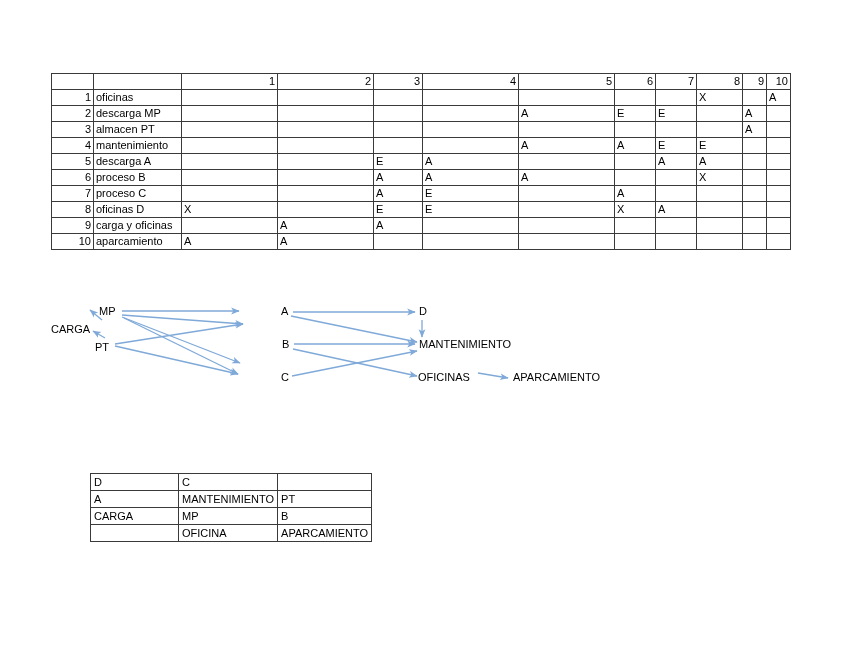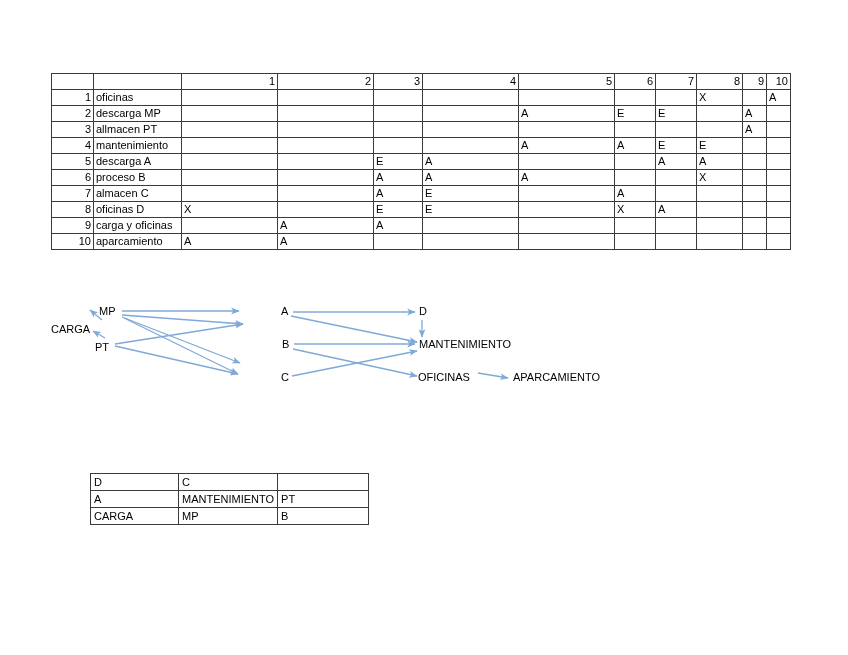--- a/index.html
+++ b/index.html
@@ -128,21 +128,21 @@
         <td class="cell w4"></td>
         <td class="cell w5">A</td>
         <td class="cell w6">E</td>
         <td class="cell w7">E</td>
         <td class="cell w8"></td>
         <td class="cell w9">A</td>
         <td class="cell w10"></td>
       </tr>
       <tr>
         <td class="idx col-corner">3</td>
-        <td class="nm col-name">allmacen PT</td>
+        <td class="nm col-name">almacen PT</td>
         <td class="cell w1"></td>
         <td class="cell w2"></td>
         <td class="cell w3"></td>
         <td class="cell w4"></td>
         <td class="cell w5"></td>
         <td class="cell w6"></td>
         <td class="cell w7"></td>
         <td class="cell w8"></td>
         <td class="cell w9">A</td>
         <td class="cell w10"></td>
@@ -184,21 +184,21 @@
         <td class="cell w4">A</td>
         <td class="cell w5">A</td>
         <td class="cell w6"></td>
         <td class="cell w7"></td>
         <td class="cell w8">X</td>
         <td class="cell w9"></td>
         <td class="cell w10"></td>
       </tr>
       <tr>
         <td class="idx col-corner">7</td>
-        <td class="nm col-name">almacen C</td>
+        <td class="nm col-name">proceso C</td>
         <td class="cell w1"></td>
         <td class="cell w2"></td>
         <td class="cell w3">A</td>
         <td class="cell w4">E</td>
         <td class="cell w5"></td>
         <td class="cell w6">A</td>
         <td class="cell w7"></td>
         <td class="cell w8"></td>
         <td class="cell w9"></td>
         <td class="cell w10"></td>
@@ -303,14 +303,19 @@
       <tr>
         <td class="sc1">A</td>
         <td class="sc2">MANTENIMIENTO</td>
         <td class="sc3">PT</td>
       </tr>
       <tr>
         <td class="sc1">CARGA</td>
         <td class="sc2">MP</td>
         <td class="sc3">B</td>
       </tr>
+      <tr>
+        <td class="sc1"></td>
+        <td class="sc2">OFICINA</td>
+        <td class="sc3">APARCAMIENTO</td>
+      </tr>
     </tbody>
 </table>
 
 </body></html>

